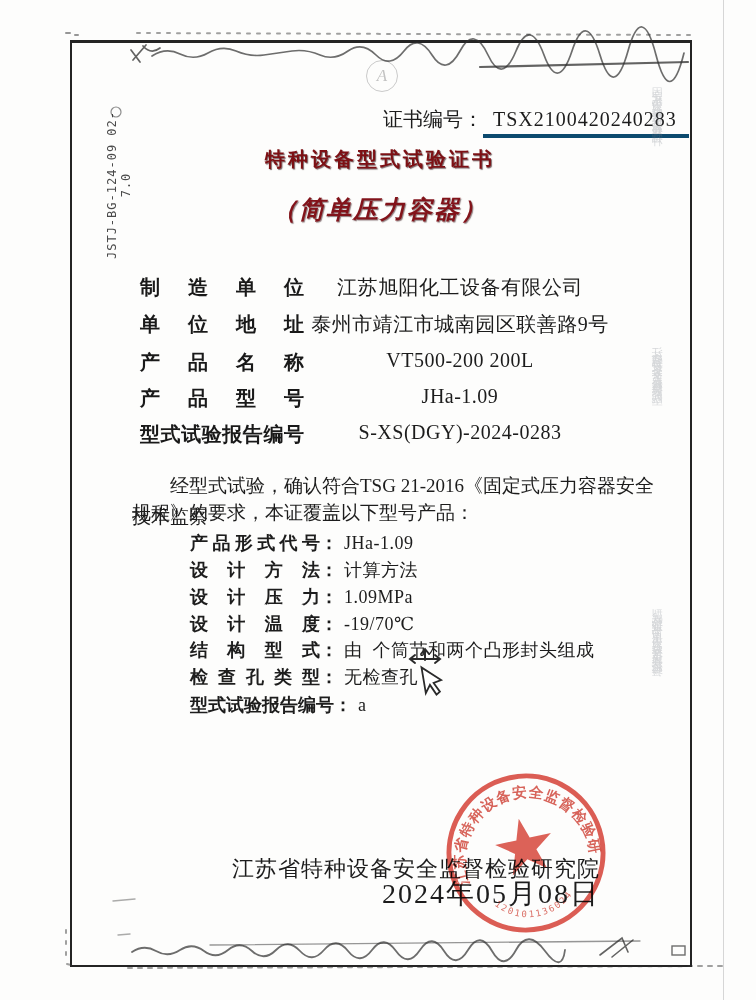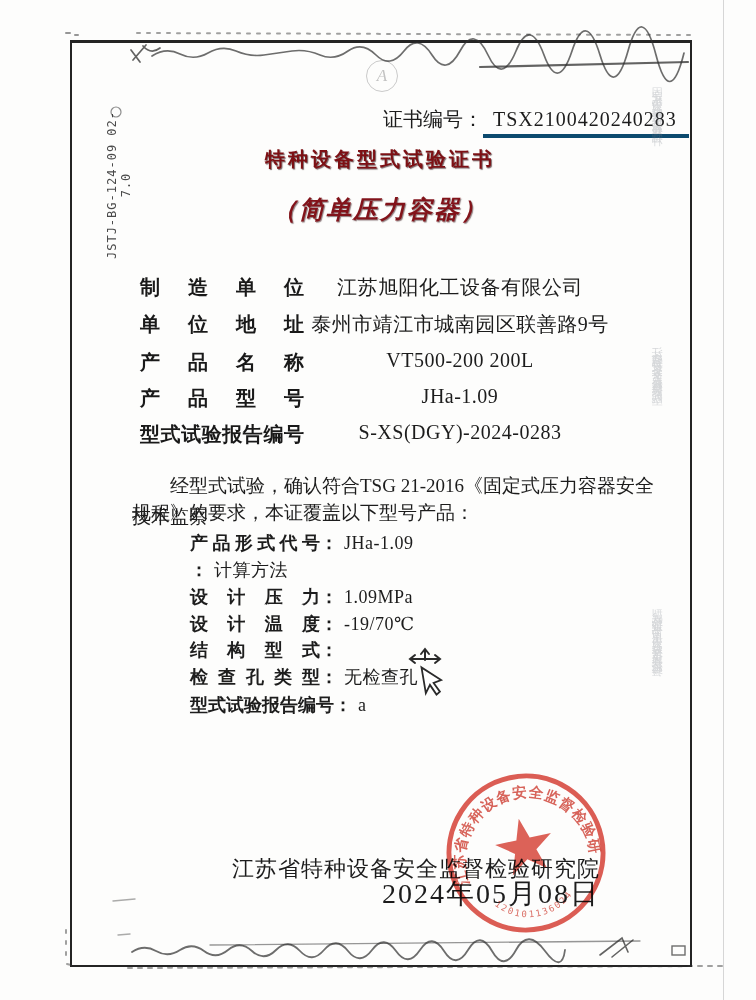--- a/index.html
+++ b/index.html
@@ -107,36 +107,38 @@
 
   <div class="stmt stmt1">经型式试验，确认符合TSG 21-2016《固定式压力容器安全技术监察</div>
   <div class="stmt stmt2">规程》的要求，本证覆盖以下型号产品：</div>
 
   <div class="spec-row s1">
     <span class="s-label">产品形式代号</span>
       <span class="s-colon">：</span>
       <span class="s-value">JHa-1.09</span>
   </div>
   <div class="spec-row s2">
+    <span class="s-label">设计方法</span>
       <span class="s-colon">：</span>
       <span class="s-value">计算方法</span>
   </div>
   <div class="spec-row s3">
     <span class="s-label">设计压力</span>
       <span class="s-colon">：</span>
       <span class="s-value">1.09MPa</span>
   </div>
   <div class="spec-row s4">
     <span class="s-label">设计温度</span>
       <span class="s-colon">：</span>
       <span class="s-value">-19/70℃</span>
   </div>
   <div class="spec-row s5">
     <span class="s-label">结构型式</span>
       <span class="s-colon">：</span>
+      <span class="s-value">由  个筒节和两个凸形封头组成</span>
   </div>
   <div class="spec-row s6">
     <span class="s-label">检查孔类型</span>
       <span class="s-colon">：</span>
       <span class="s-value">无检查孔</span>
   </div>
   <div class="spec-row s7">
     <span class="s-label">型式试验报告编号</span>
       <span class="s-colon">：</span>
       <span class="s-value">a</span>

